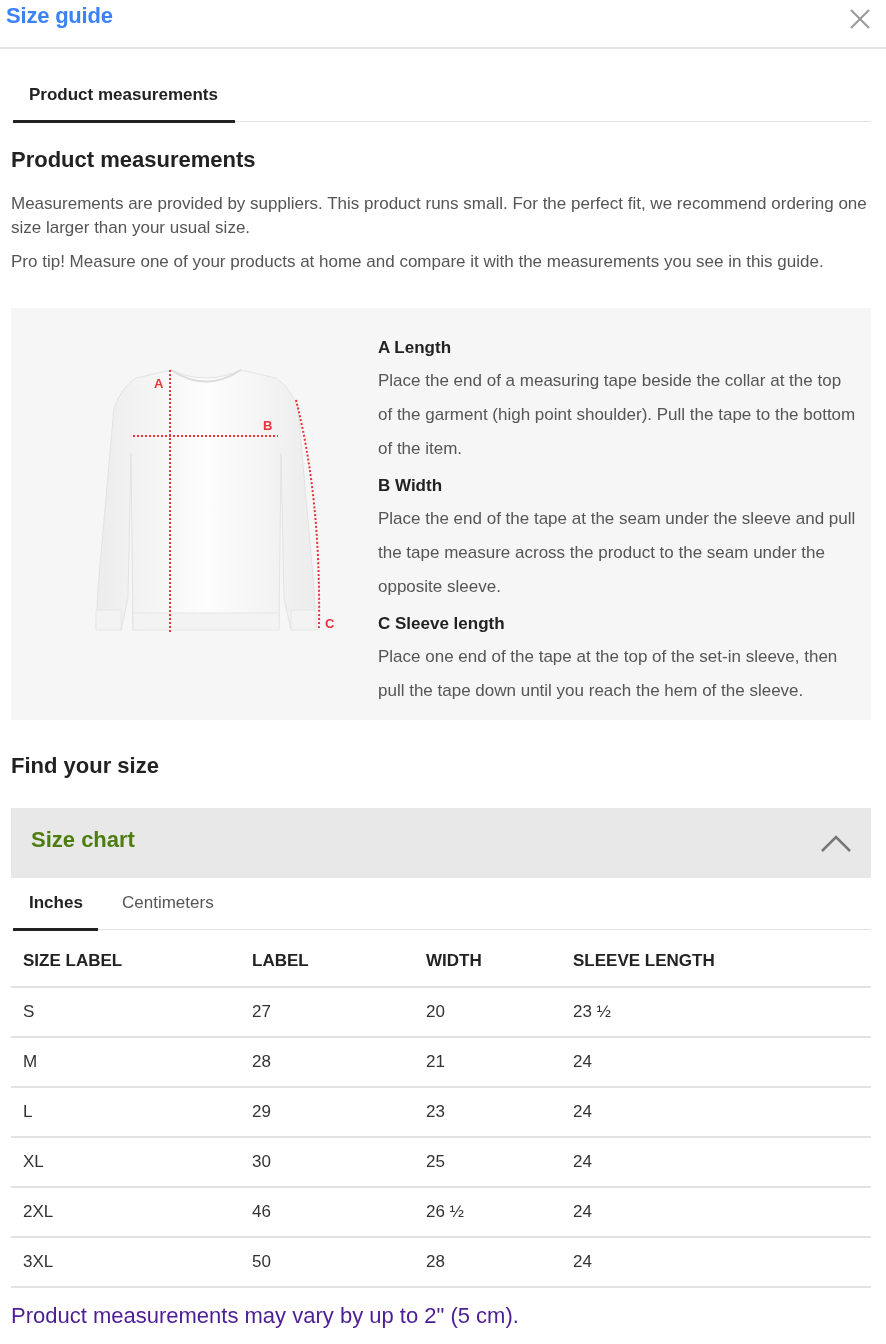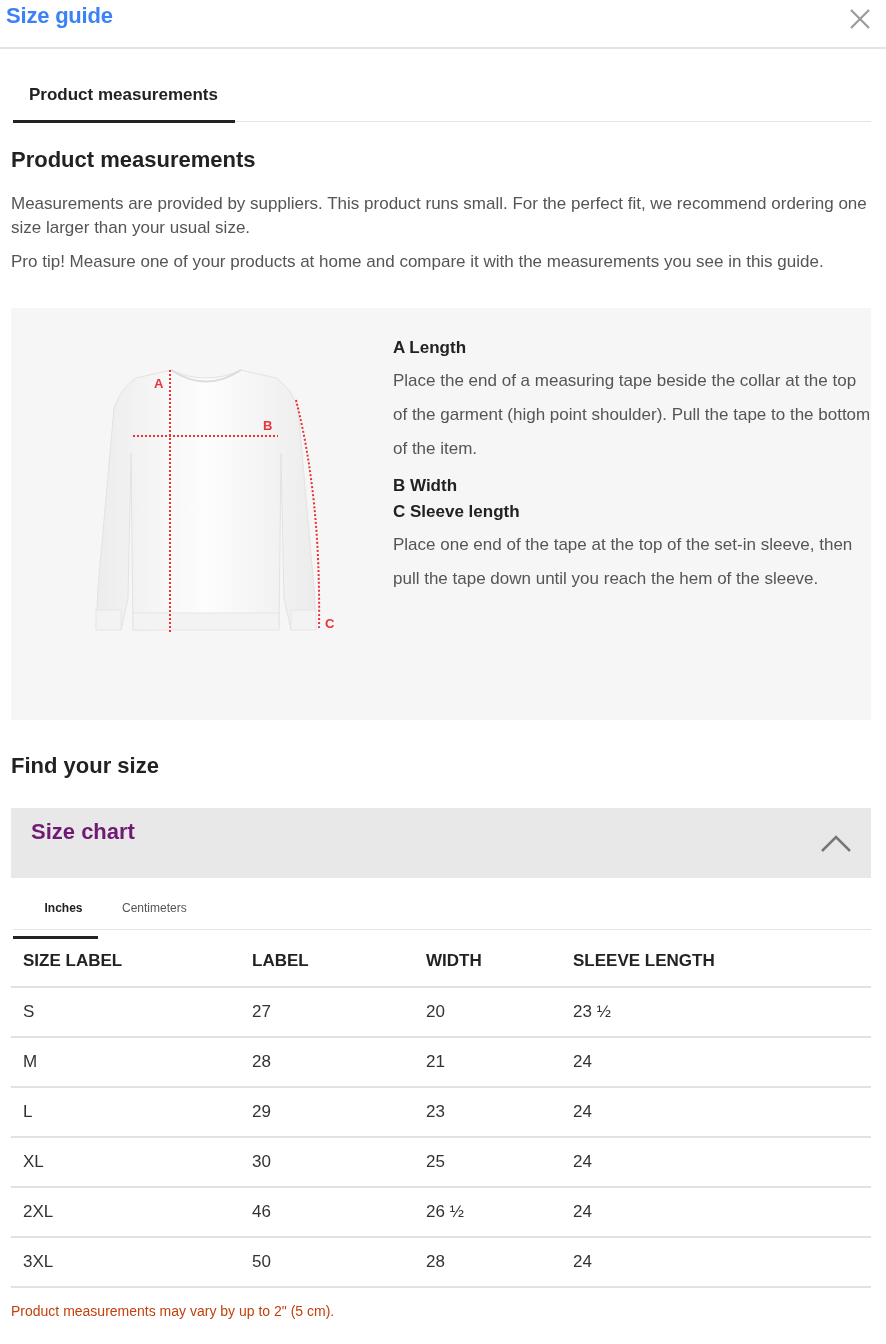--- a/index.html
+++ b/index.html
@@ -17,40 +17,40 @@
   .tab.inactive { color: #555; }
   .tab-1 { left: 0; width: 222px; padding-left: 16px; }
   .tab-1::after { content: ""; position: absolute; left: 0; bottom: -1px; width: 222px; height: 3px; background: #222; }
   .tab-2 { left: 245px; }
 
   .section-title { position: absolute; left: 11px; font-size: 22px; font-weight: bold; color: #222; }
   .para { position: absolute; left: 11px; width: 860px; font-size: 17px; line-height: 24px; color: #555; }
 
   .info-panel { position: absolute; left: 11px; top: 308px; width: 860px; height: 412px; background: #f6f6f6; }
   .garment { position: absolute; left: 65px; top: 40px; width: 265px; height: 290px; }
-  .measures { position: absolute; left: 382px; top: 30px; width: 480px; }
+  .measures { position: absolute; left: 367px; top: 30px; width: 480px; }
   .m-title { font-size: 17px; font-weight: bold; color: #222; margin-bottom: 6px; }
   .m-text { font-size: 17px; line-height: 34px; color: #555; margin-bottom: 10px; }
 
   .chart-header { position: absolute; left: 11px; top: 808px; width: 860px; height: 70px; background: #e8e8e8; cursor: pointer; }
-  .chart-header-title { position: absolute; left: 20px; top: 11px; font-size: 22px; font-weight: bold; color: #701a75; }
+  .chart-header-title { position: absolute; left: 20px; top: 19px; font-size: 22px; font-weight: bold; color: #4d7c0f; }
   .chevron { position: absolute; left: 808px; top: 24px; width: 34px; height: 22px; }
 
   .unit-tabs { position: absolute; left: 13px; top: 884px; width: 858px; height: 46px; border-bottom: 1px solid #e4e4e4; }
-  .unit-tab { position: absolute; top: 8px; height: 46px; font-size: 12px; padding-top: 9px; cursor: pointer; text-align: center; }
+  .unit-tab { position: absolute; top: 0; height: 46px; font-size: 17px; padding-top: 9px; cursor: pointer; }
   .unit-tab-1 { left: 0; width: 85px; padding-left: 16px; font-weight: bold; color: #222; }
   .unit-tab-1::after { content: ""; position: absolute; left: 0; bottom: -1px; width: 85px; height: 3px; background: #222; }
   .unit-tab-2 { left: 109px; color: #555; }
 
   table.size-table { position: absolute; left: 11px; top: 936px; width: 860px; border-collapse: collapse; }
   .size-table th { text-align: left; font-size: 17px; font-weight: bold; color: #222; height: 51px; padding-left: 12px; vertical-align: middle; border-bottom: 2px solid #e2e2e2; }
   .size-table td { font-size: 17px; color: #333; height: 50px; padding-left: 12px; vertical-align: middle; border-bottom: 2px solid #e2e2e2; }
   .col-0 { width: 229px; } .col-1 { width: 174px; } .col-2 { width: 147px; } .col-3 { width: auto; }
 
-  .footnote { position: absolute; left: 11px; top: 1303px; font-size: 14px; color: #c2410c; }
+  .footnote { position: absolute; left: 11px; top: 1303px; font-size: 22px; color: #4c1d95; }
 </style>
 </head>
 <body>
 
 <div class="header">
   <div class="header-title">Size guide</div>
   <div class="close-btn">
     <svg viewBox="0 0 28 28">
       <line x1="5" y1="6" x2="23" y2="24" stroke="#9a9a9a" stroke-width="2.2"></line>
       <line x1="23" y1="6" x2="5" y2="24" stroke="#9a9a9a" stroke-width="2.2"></line>
@@ -85,20 +85,21 @@
     <path d="M220 52 Q245 150 243 280" fill="none" stroke="#e8333a" stroke-width="2" stroke-dasharray="2 2"></path>
     <text x="78" y="40" font-family="Liberation Sans, sans-serif" font-size="13" font-weight="bold" fill="#e8333a">A</text>
     <text x="187" y="82" font-family="Liberation Sans, sans-serif" font-size="13" font-weight="bold" fill="#e8333a">B</text>
     <text x="249" y="280" font-family="Liberation Sans, sans-serif" font-size="13" font-weight="bold" fill="#e8333a">C</text>
   </svg>
 
   <div class="measures">
     <div class="m-title">A Length</div>
     <div class="m-text">Place the end of a measuring tape beside the collar at the top of the garment (high point shoulder). Pull the tape to the bottom of the item.</div>
     <div class="m-title">B Width</div>
+    <div class="m-text">Place the end of the tape at the seam under the sleeve and pull the tape measure across the product to the seam under the opposite sleeve.</div>
     <div class="m-title">C Sleeve length</div>
     <div class="m-text">Place one end of the tape at the top of the set-in sleeve, then pull the tape down until you reach the hem of the sleeve.</div>
   </div>
 </div>
 
 <div class="section-title" style="top:753px;">Find your size</div>
 
 <div class="chart-header">
   <div class="chart-header-title">Size chart</div>
   <svg class="chevron" viewBox="0 0 34 22">

